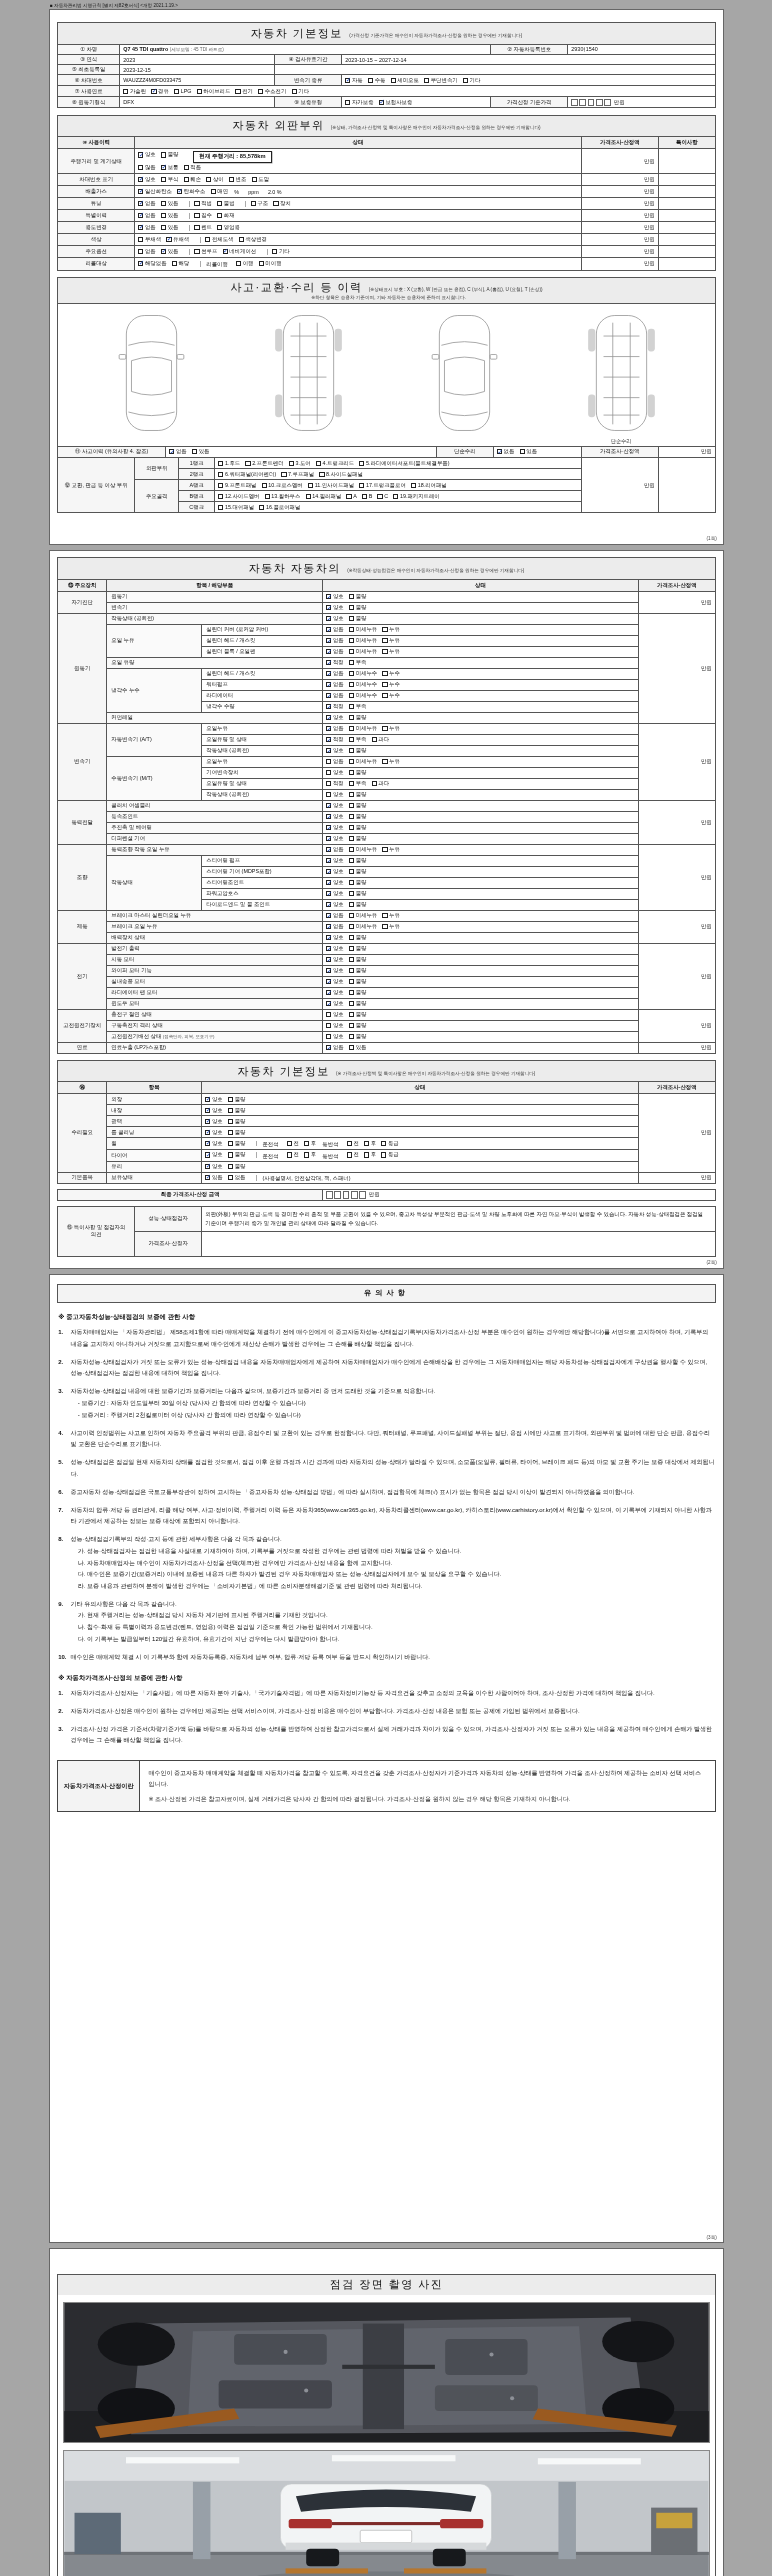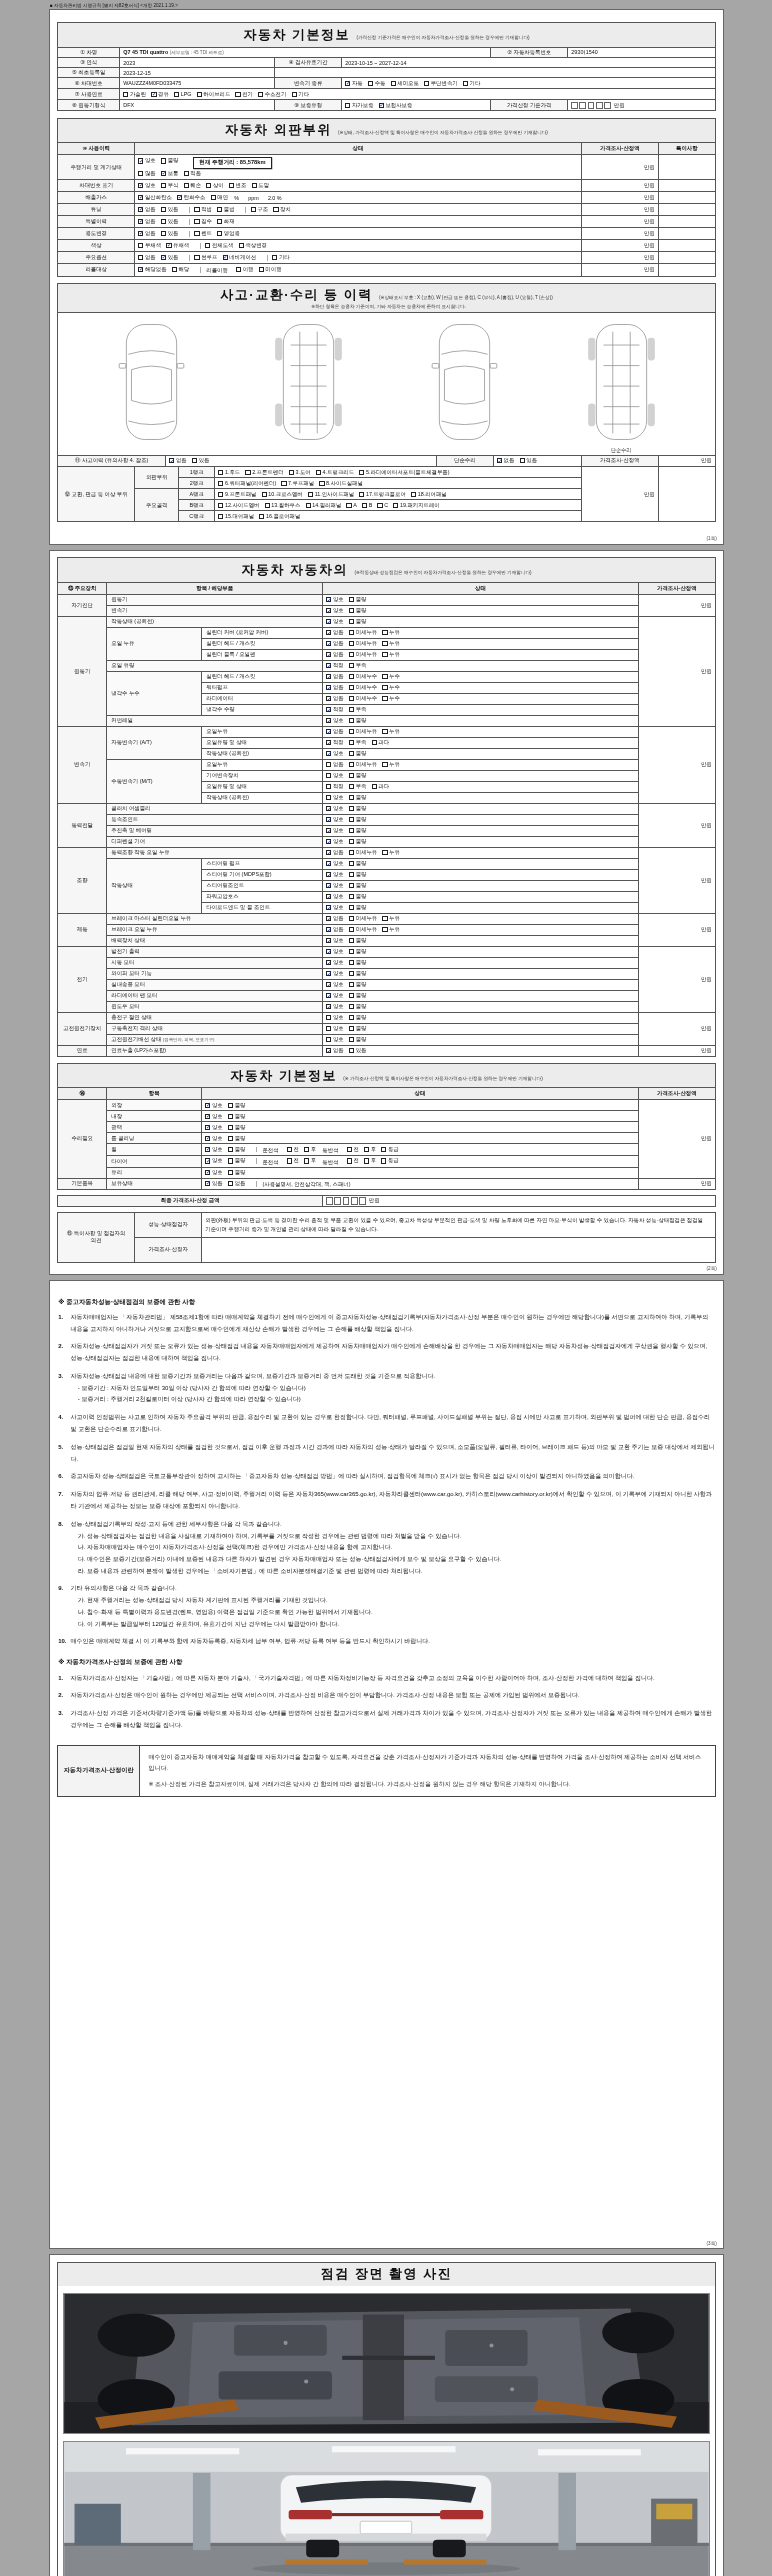--- a/index.html
+++ b/index.html
@@ -7,21 +7,21 @@
 body{width:773px;height:2576px;overflow:hidden;background:#a6a6a6;font-family:"Liberation Sans","DejaVu Sans",sans-serif;color:#101010}
 .wrap{padding:1.5px 49px 0}
 .form-ref{font-size:4.6px;color:#1a1a1a;padding:1px 0 1.5px 1px}
 .page{background:#fff;border:0.5px solid #666;margin-bottom:5.2px;padding:6.2px 7.2px 11.3px;position:relative}
 .doc-head{text-align:center;padding-top:1px}
 .doc-title{font-size:10.8px;font-weight:bold;letter-spacing:2.6px}
 .doc-sub{font-size:6.4px;font-weight:bold;margin-top:2.1px}
 .doc-note{font-size:4.6px;color:#444;margin-top:1.5px}
 .doc-no{text-align:left;font-weight:bold;font-size:6.2px;margin-top:4.1px}
 .sec-h{border:0.5px solid #555;border-bottom:none;background:#ececec;text-align:center;padding:2.6px 4.1px;margin-top:6.2px}
-.sec-t{font-weight:bold;font-size:13px;letter-spacing:1.5px}
+.sec-t{font-weight:normal;font-size:11px;letter-spacing:1.5px}
 .sec-n{font-size:4.6px;color:#333;margin-left:4.1px;letter-spacing:0}
 .t{width:100%;border-collapse:collapse;table-layout:fixed}
 .t td,.t th{border:0.5px solid #555;padding:1px 3.1px;font-size:5.4px;vertical-align:middle;word-break:keep-all}
 .t th{background:#efefef;font-weight:bold;text-align:center;padding:2.1px 3.1px}
 .t tr{height:10.3px}
 td.lab,.t .gcell,.t .alab{background:#f6f6f6;text-align:center}
 .t .alab{text-align:left;padding-left:4.1px;background:#fafafa}
 .t .blab{text-align:left;padding-left:4.1px}
 td.val{text-align:left;background:#fff}
 .price{text-align:right;color:#222;background:#fff}
@@ -1269,20 +1269,21 @@
         <td class="lab">가격조사·산정자</td>
         <td class="val op-text"></td>
       </tr>
     </tbody>
       </table>
 
     <div class="pgmark">(2쪽)</div>
   </div>
 
   <div class="page" id="page3">
+    <div class="notes-title">유의사항</div>
     <div id="notesBody">
         <div class="nh">※ 중고자동차성능·상태점검의 보증에 관한 사항</div>
         <div class="ni">
           <span class="nno">1.</span>
           <span class="ntx">자동차매매업자는 「자동차관리법」 제58조제1항에 따라 매매계약을 체결하기 전에 매수인에게 이 중고자동차성능·상태점검기록부(자동차가격조사·산정 부분은 매수인이 원하는 경우에만 해당합니다)를 서면으로 고지하여야 하며, 기록부의 내용을 고지하지 아니하거나 거짓으로 고지함으로써 매수인에게 재산상 손해가 발생한 경우에는 그 손해를 배상할 책임을 집니다.</span>
         </div>
         <div class="ni">
           <span class="nno">2.</span>
           <span class="ntx">자동차성능·상태점검자가 거짓 또는 오류가 있는 성능·상태점검 내용을 자동차매매업자에게 제공하여 자동차매매업자가 매수인에게 손해배상을 한 경우에는 그 자동차매매업자는 해당 자동차성능·상태점검자에게 구상권을 행사할 수 있으며, 성능·상태점검자는 점검한 내용에 대하여 책임을 집니다.</span>
         </div>
@@ -1336,21 +1337,21 @@
           <div class="nbox-r">
             <div>매수인이 중고자동차 매매계약을 체결할 때 자동차가격을 참고할 수 있도록, 자격요건을 갖춘 가격조사·산정자가 기준가격과 자동차의 성능·상태를 반영하여 가격을 조사·산정하여 제공하는 소비자 선택 서비스입니다.</div>
             <div class="nbox-note">※ 조사·산정된 가격은 참고자료이며, 실제 거래가격은 당사자 간 합의에 따라 결정됩니다. 가격조사·산정을 원하지 않는 경우 해당 항목은 기재하지 아니합니다.</div>
           </div>
         </div>
       </div>
     <div class="pgmark">(3쪽)</div>
   </div>
 
   <div class="page" id="page4">
-    <div class="sec-h" style="margin-top:0">
+    <div class="sec-h" style="margin-top:18px">
       <span class="sec-t">점검 장면 촬영 사진</span>
     </div>
     <div class="photo-box">
       <div class="photo">
         <svg width="645" height="139" viewBox="0 0 1252 270">
           <rect width="1252" height="270" fill="#2b2c30"></rect>
           <rect y="210" width="1252" height="60" fill="#1f2023"></rect>
           <polygon points="150,40 1100,28 1130,250 130,255" fill="#55575e"></polygon>
           <polygon points="250,55 1000,45 1015,235 240,240" fill="#61646c"></polygon>
           <rect x="580" y="40" width="80" height="205" fill="#3c3e44"></rect>

